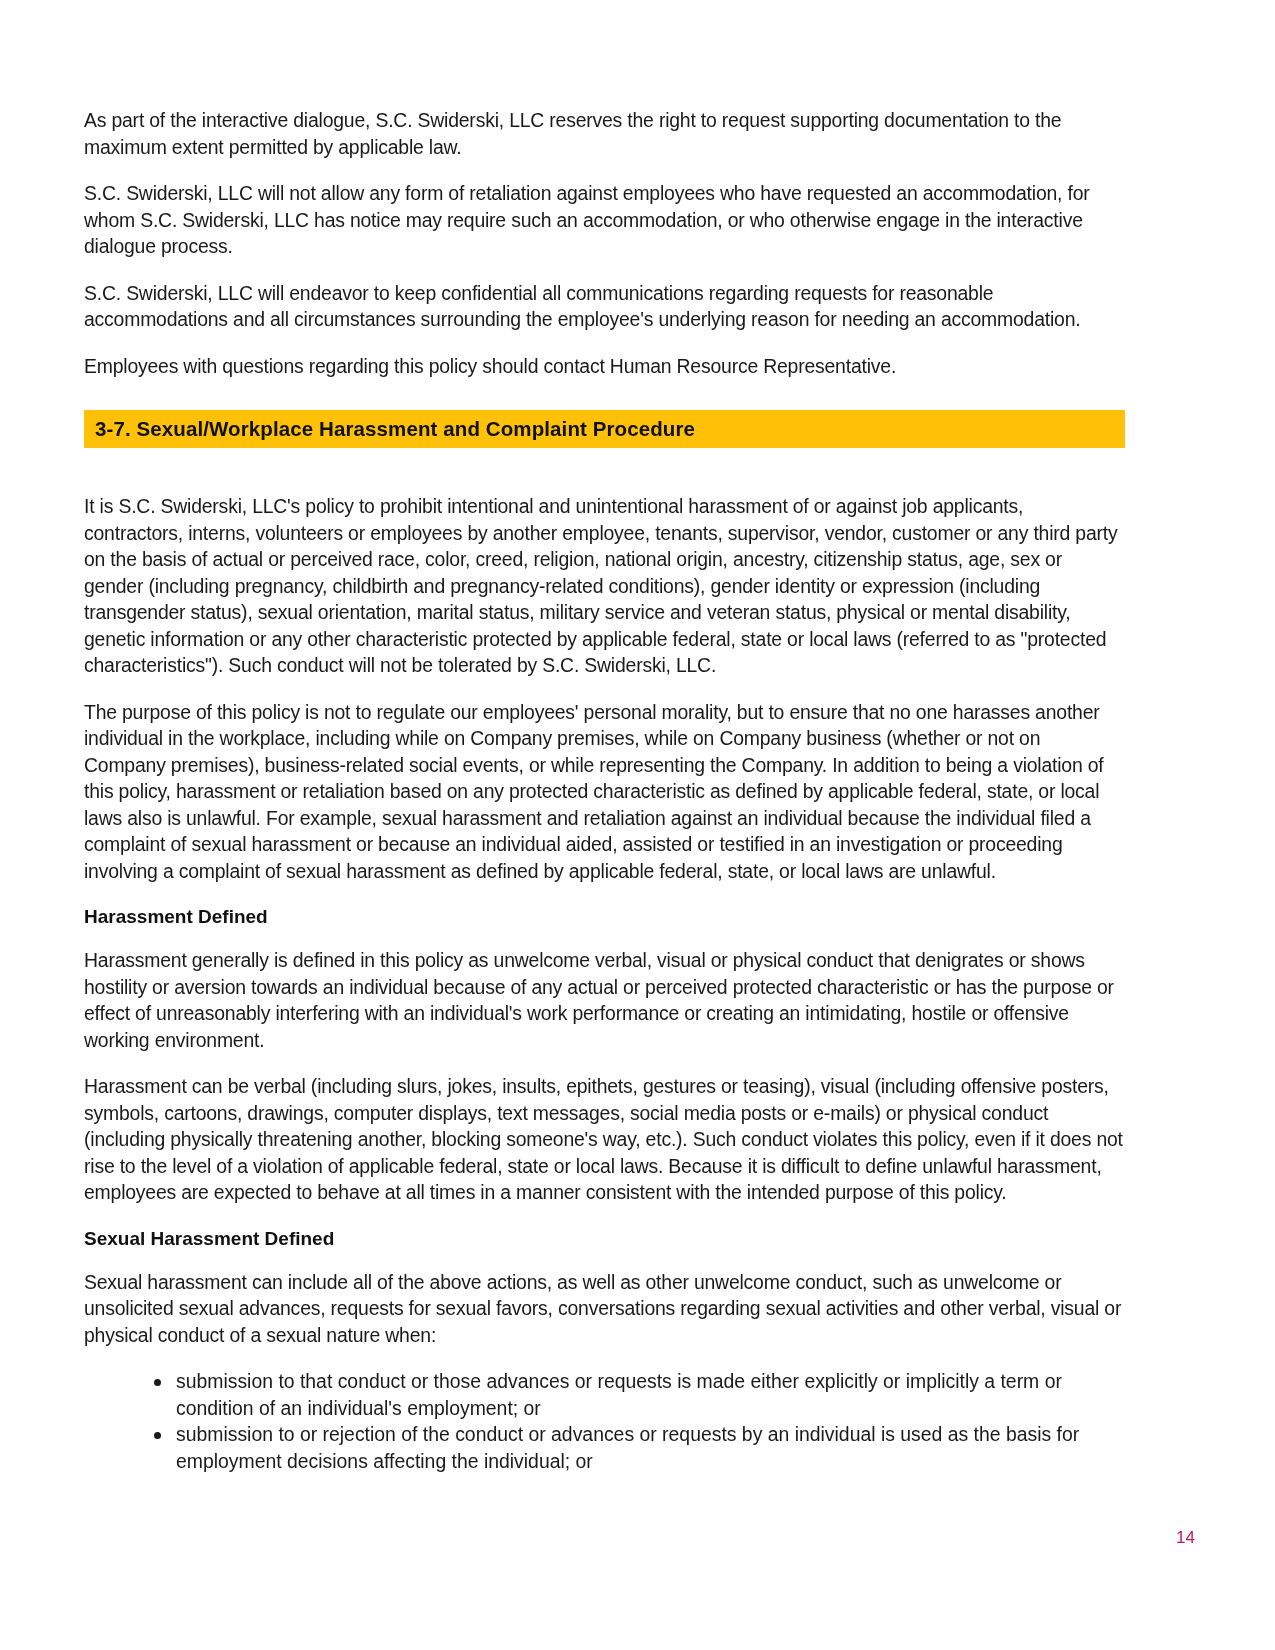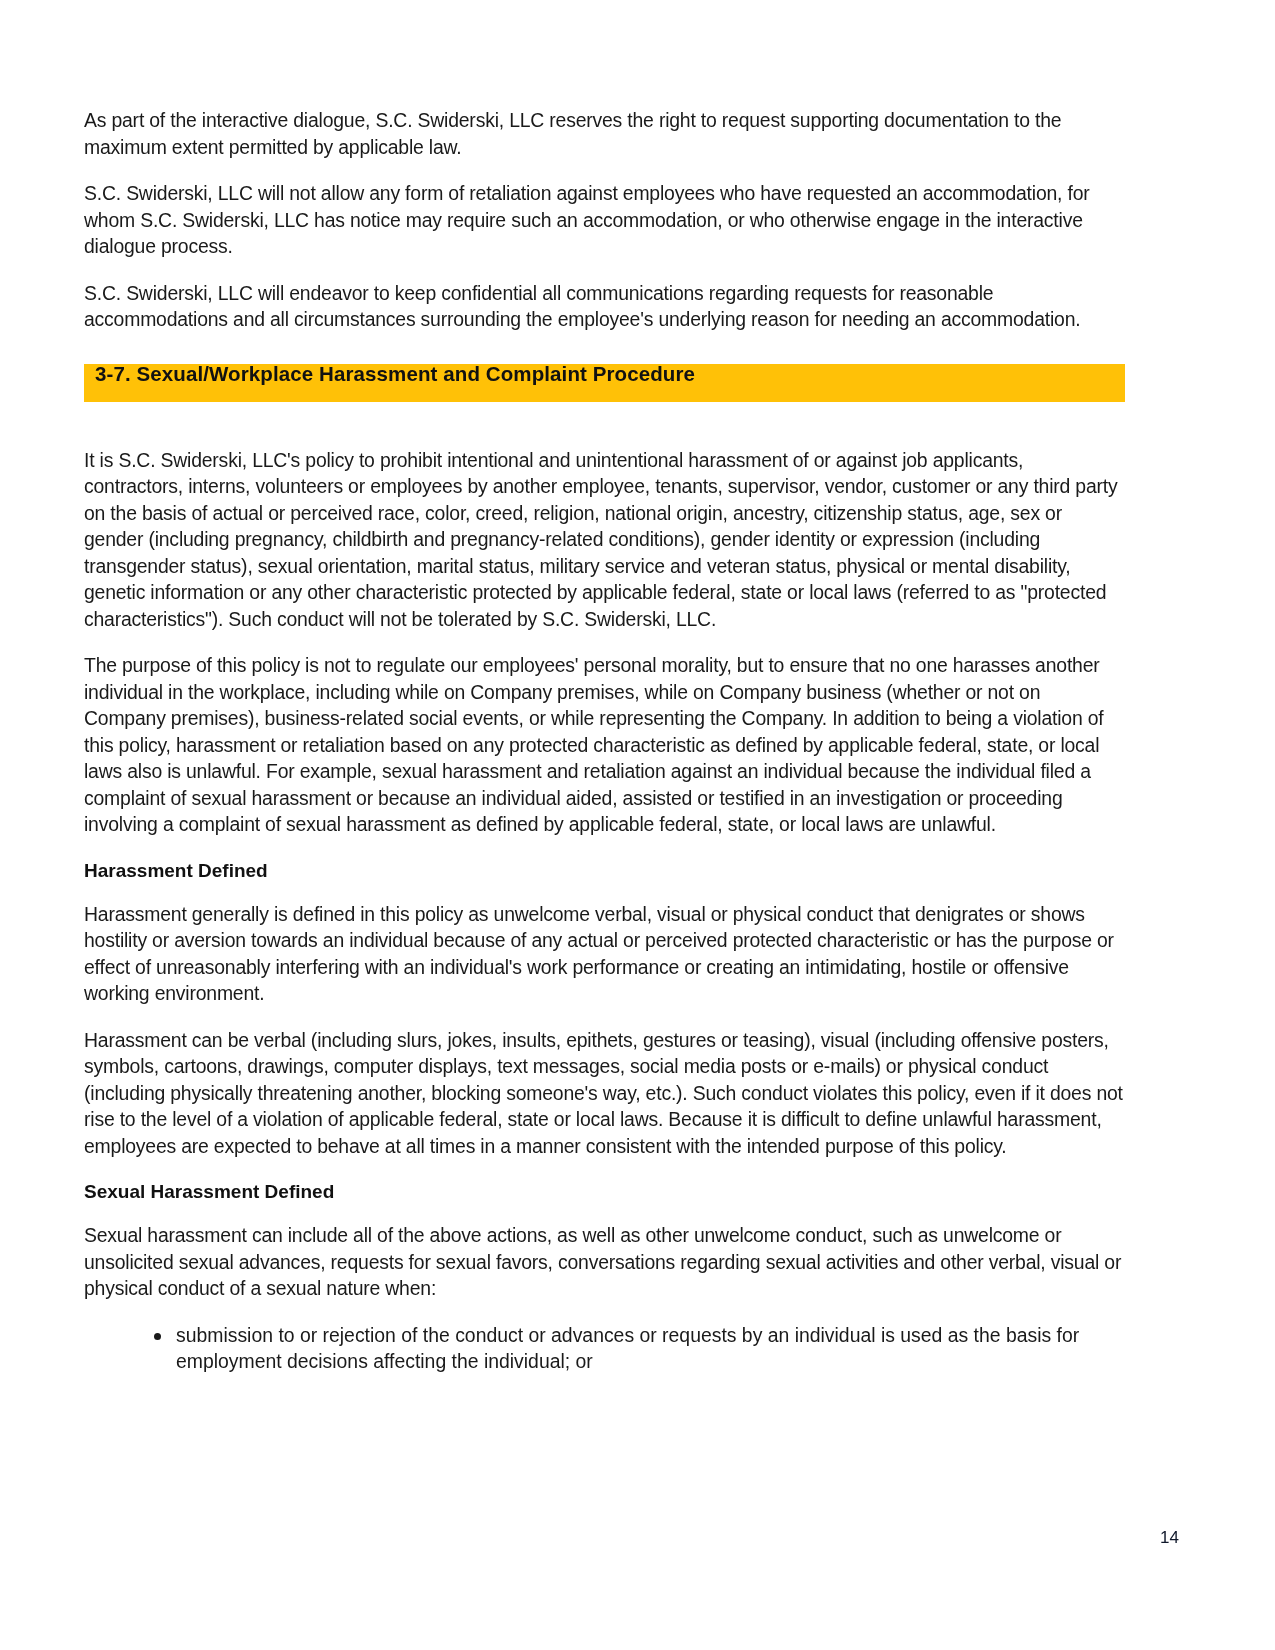--- a/index.html
+++ b/index.html
@@ -35,21 +35,21 @@
   }
   p.para:last-child {
     margin-bottom: 0;
   }
   .section-banner {
     background: #FFC107;
     margin: 31px 0 26px 0;
     width: 1041px;
     height: 38px;
     display: flex;
-    align-items: flex-start;
+    align-items: center;
     box-sizing: border-box;
     padding-left: 11px;
   }
   .section-banner-title {
     font-size: 20.5px;
     font-weight: bold;
     color: #111111;
     line-height: 1;
     letter-spacing: 0.005em;
   }
@@ -78,40 +78,41 @@
     position: absolute;
     left: 0;
     top: 11px;
     width: 7px;
     height: 7px;
     background: #1a1a1a;
     border-radius: 50%;
   }
   .page-number {
     position: absolute;
-    right: 96px;
+    right: 80px;
     bottom: 104px;
     font-size: 17px;
-    color: #0f172a;
+    color: #be185d;
     line-height: 1;
   }
   .spacer-after-banner { height: 4px; }
 </style>
 </head>
 <body>
 
 <div class="page">
   <div class="content">
 
     <p class="para">As part of the interactive dialogue, S.C. Swiderski, LLC reserves the right to request supporting documentation to the maximum extent permitted by applicable law.</p>
 
     <p class="para">S.C. Swiderski, LLC will not allow any form of retaliation against employees who have requested an accommodation, for whom S.C. Swiderski, LLC has notice may require such an accommodation, or who otherwise engage in the interactive dialogue process.</p>
 
     <p class="para">S.C. Swiderski, LLC will endeavor to keep confidential all communications regarding requests for reasonable accommodations and all circumstances surrounding the employee's underlying reason for needing an accommodation.</p>
 
+    <p class="para">Employees with questions regarding this policy should contact Human Resource Representative.</p>
 
     <div class="section-banner">
       <span class="section-banner-title">3-7. Sexual/Workplace Harassment and Complaint Procedure</span>
     </div>
 
     <div class="spacer-after-banner"></div>
 
     <p class="para">It is S.C. Swiderski, LLC's policy to prohibit intentional and unintentional harassment of or against job applicants, contractors, interns, volunteers or employees by another employee, tenants, supervisor, vendor, customer or any third party on the basis of actual or perceived race, color, creed, religion, national origin, ancestry, citizenship status, age, sex or gender (including pregnancy, childbirth and pregnancy-related conditions), gender identity or expression (including transgender status), sexual orientation, marital status, military service and veteran status, physical or mental disability, genetic information or any other characteristic protected by applicable federal, state or local laws (referred to as "protected characteristics"). Such conduct will not be tolerated by S.C. Swiderski, LLC.</p>
 
     <p class="para">The purpose of this policy is not to regulate our employees' personal morality, but to ensure that no one harasses another individual in the workplace, including while on Company premises, while on Company business (whether or not on Company premises), business-related social events, or while representing the Company. In addition to being a violation of this policy, harassment or retaliation based on any protected characteristic as defined by applicable federal, state, or local laws also is unlawful. For example, sexual harassment and retaliation against an individual because the individual filed a complaint of sexual harassment or because an individual aided, assisted or testified in an investigation or proceeding involving a complaint of sexual harassment as defined by applicable federal, state, or local laws are unlawful.</p>
@@ -120,19 +121,20 @@
 
     <p class="para">Harassment generally is defined in this policy as unwelcome verbal, visual or physical conduct that denigrates or shows hostility or aversion towards an individual because of any actual or perceived protected characteristic or has the purpose or effect of unreasonably interfering with an individual's work performance or creating an intimidating, hostile or offensive working environment.</p>
 
     <p class="para">Harassment can be verbal (including slurs, jokes, insults, epithets, gestures or teasing), visual (including offensive posters, symbols, cartoons, drawings, computer displays, text messages, social media posts or e-mails) or physical conduct (including physically threatening another, blocking someone's way, etc.). Such conduct violates this policy, even if it does not rise to the level of a violation of applicable federal, state or local laws. Because it is difficult to define unlawful harassment, employees are expected to behave at all times in a manner consistent with the intended purpose of this policy.</p>
 
     <h4 class="subhead">Sexual Harassment Defined</h4>
 
     <p class="para">Sexual harassment can include all of the above actions, as well as other unwelcome conduct, such as unwelcome or unsolicited sexual advances, requests for sexual favors, conversations regarding sexual activities and other verbal, visual or physical conduct of a sexual nature when:</p>
 
     <ul class="bullets">
+      <li>submission to that conduct or those advances or requests is made either explicitly or implicitly a term or condition of an individual's employment; or</li>
       <li>submission to or rejection of the conduct or advances or requests by an individual is used as the basis for employment decisions affecting the individual; or</li>
     </ul>
 
   </div>
 
   <div class="page-number">14</div>
 </div>
 
 </body></html>

